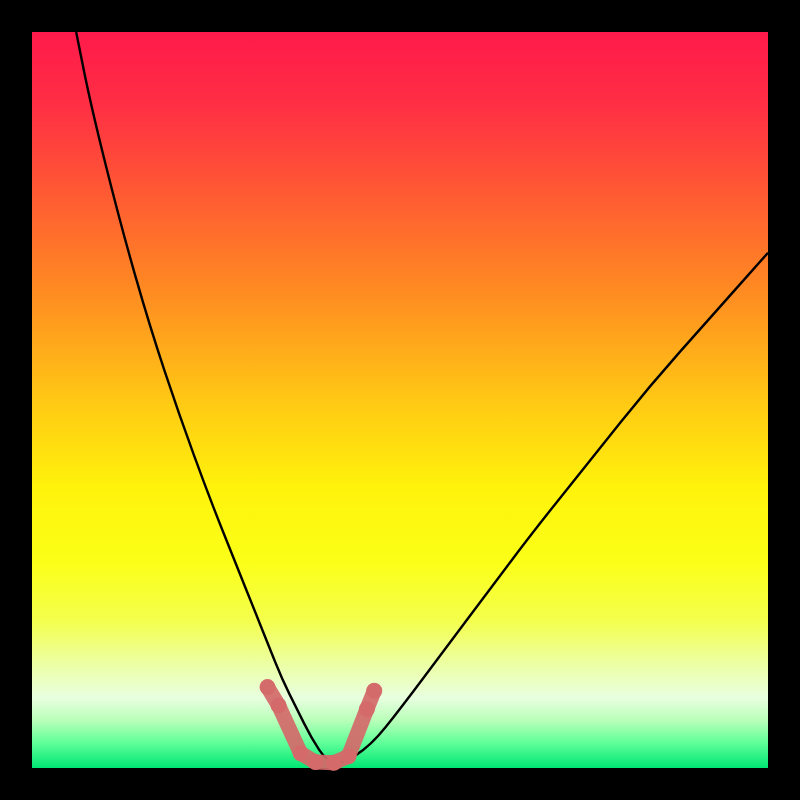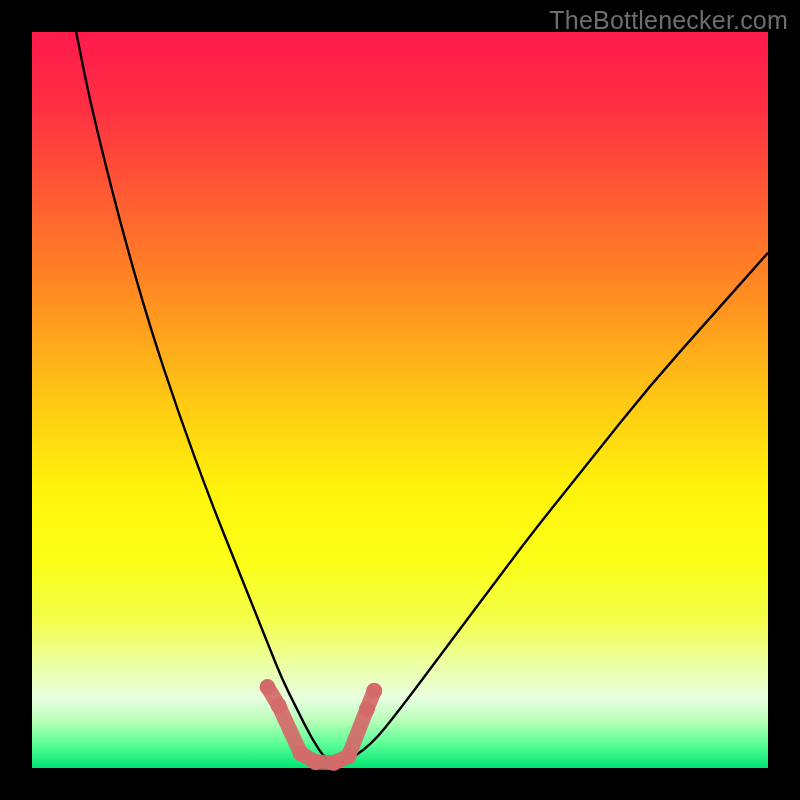--- a/index.html
+++ b/index.html
@@ -70,14 +70,13 @@
         <line x1="333.76" y1="762.848" x2="348.48" y2="756.2239999999999" stroke="#d46a6a" stroke-width="15" stroke-linecap="round" opacity="0.92"></line>
         <circle cx="333.76" cy="762.848" r="8" fill="#d46a6a" opacity="0.95"></circle>
         <line x1="348.48" y1="756.2239999999999" x2="366.88" y2="709.12" stroke="#d46a6a" stroke-width="15" stroke-linecap="round" opacity="0.92"></line>
         <circle cx="348.48" cy="756.2239999999999" r="8" fill="#d46a6a" opacity="0.95"></circle>
         <line x1="366.88" y1="709.12" x2="374.24" y2="690.72" stroke="#d46a6a" stroke-width="15" stroke-linecap="round" opacity="0.92"></line>
         <circle cx="366.88" cy="709.12" r="8" fill="#d46a6a" opacity="0.95"></circle>
         <circle cx="374.24" cy="690.72" r="8" fill="#d46a6a" opacity="0.95"></circle>
       </g>
   </svg>
 
-  <div class="watermark">TheBottlenecker.com</div>
 </div>
 
 </body></html>

